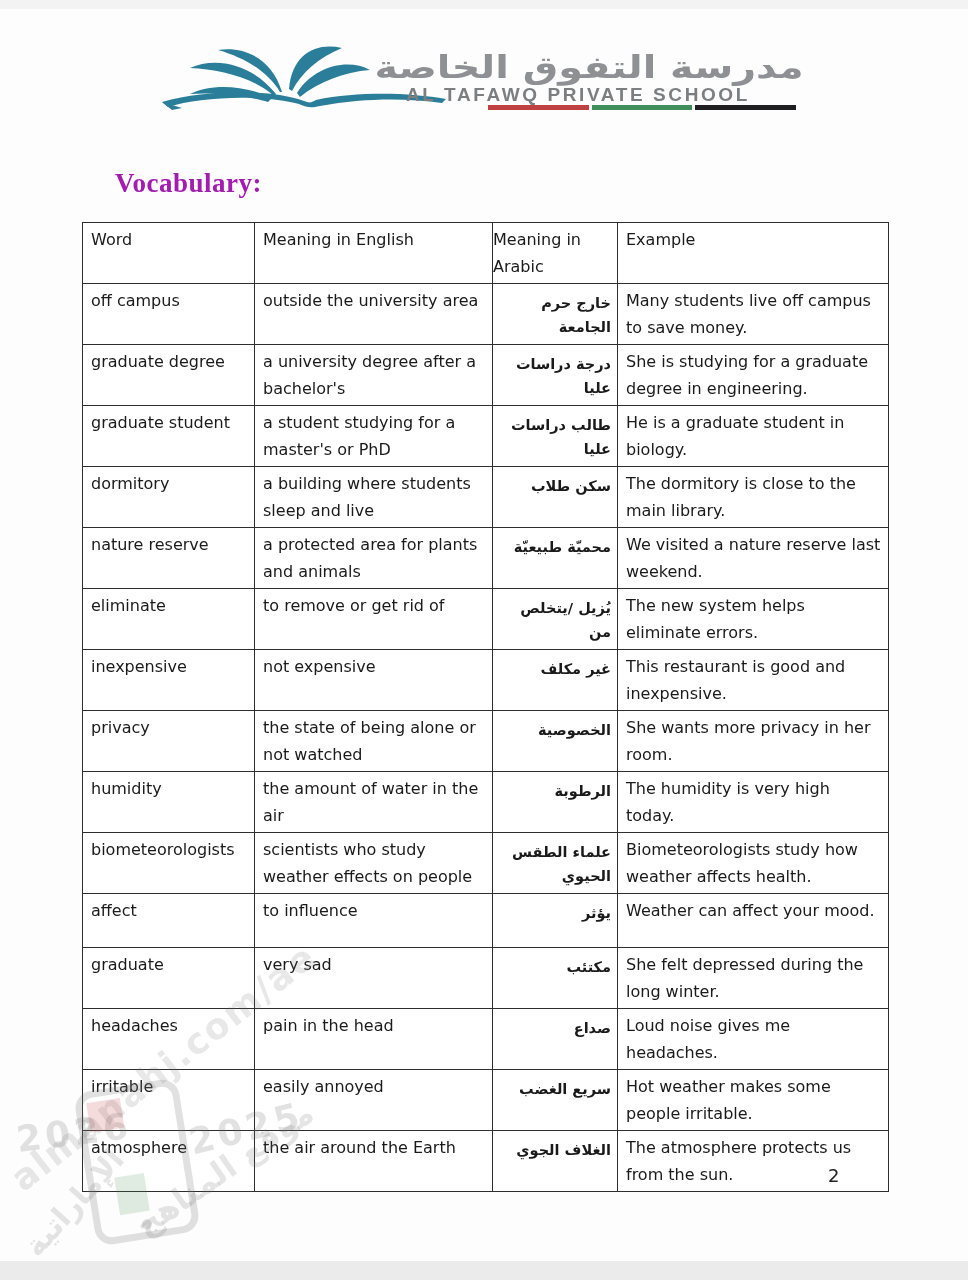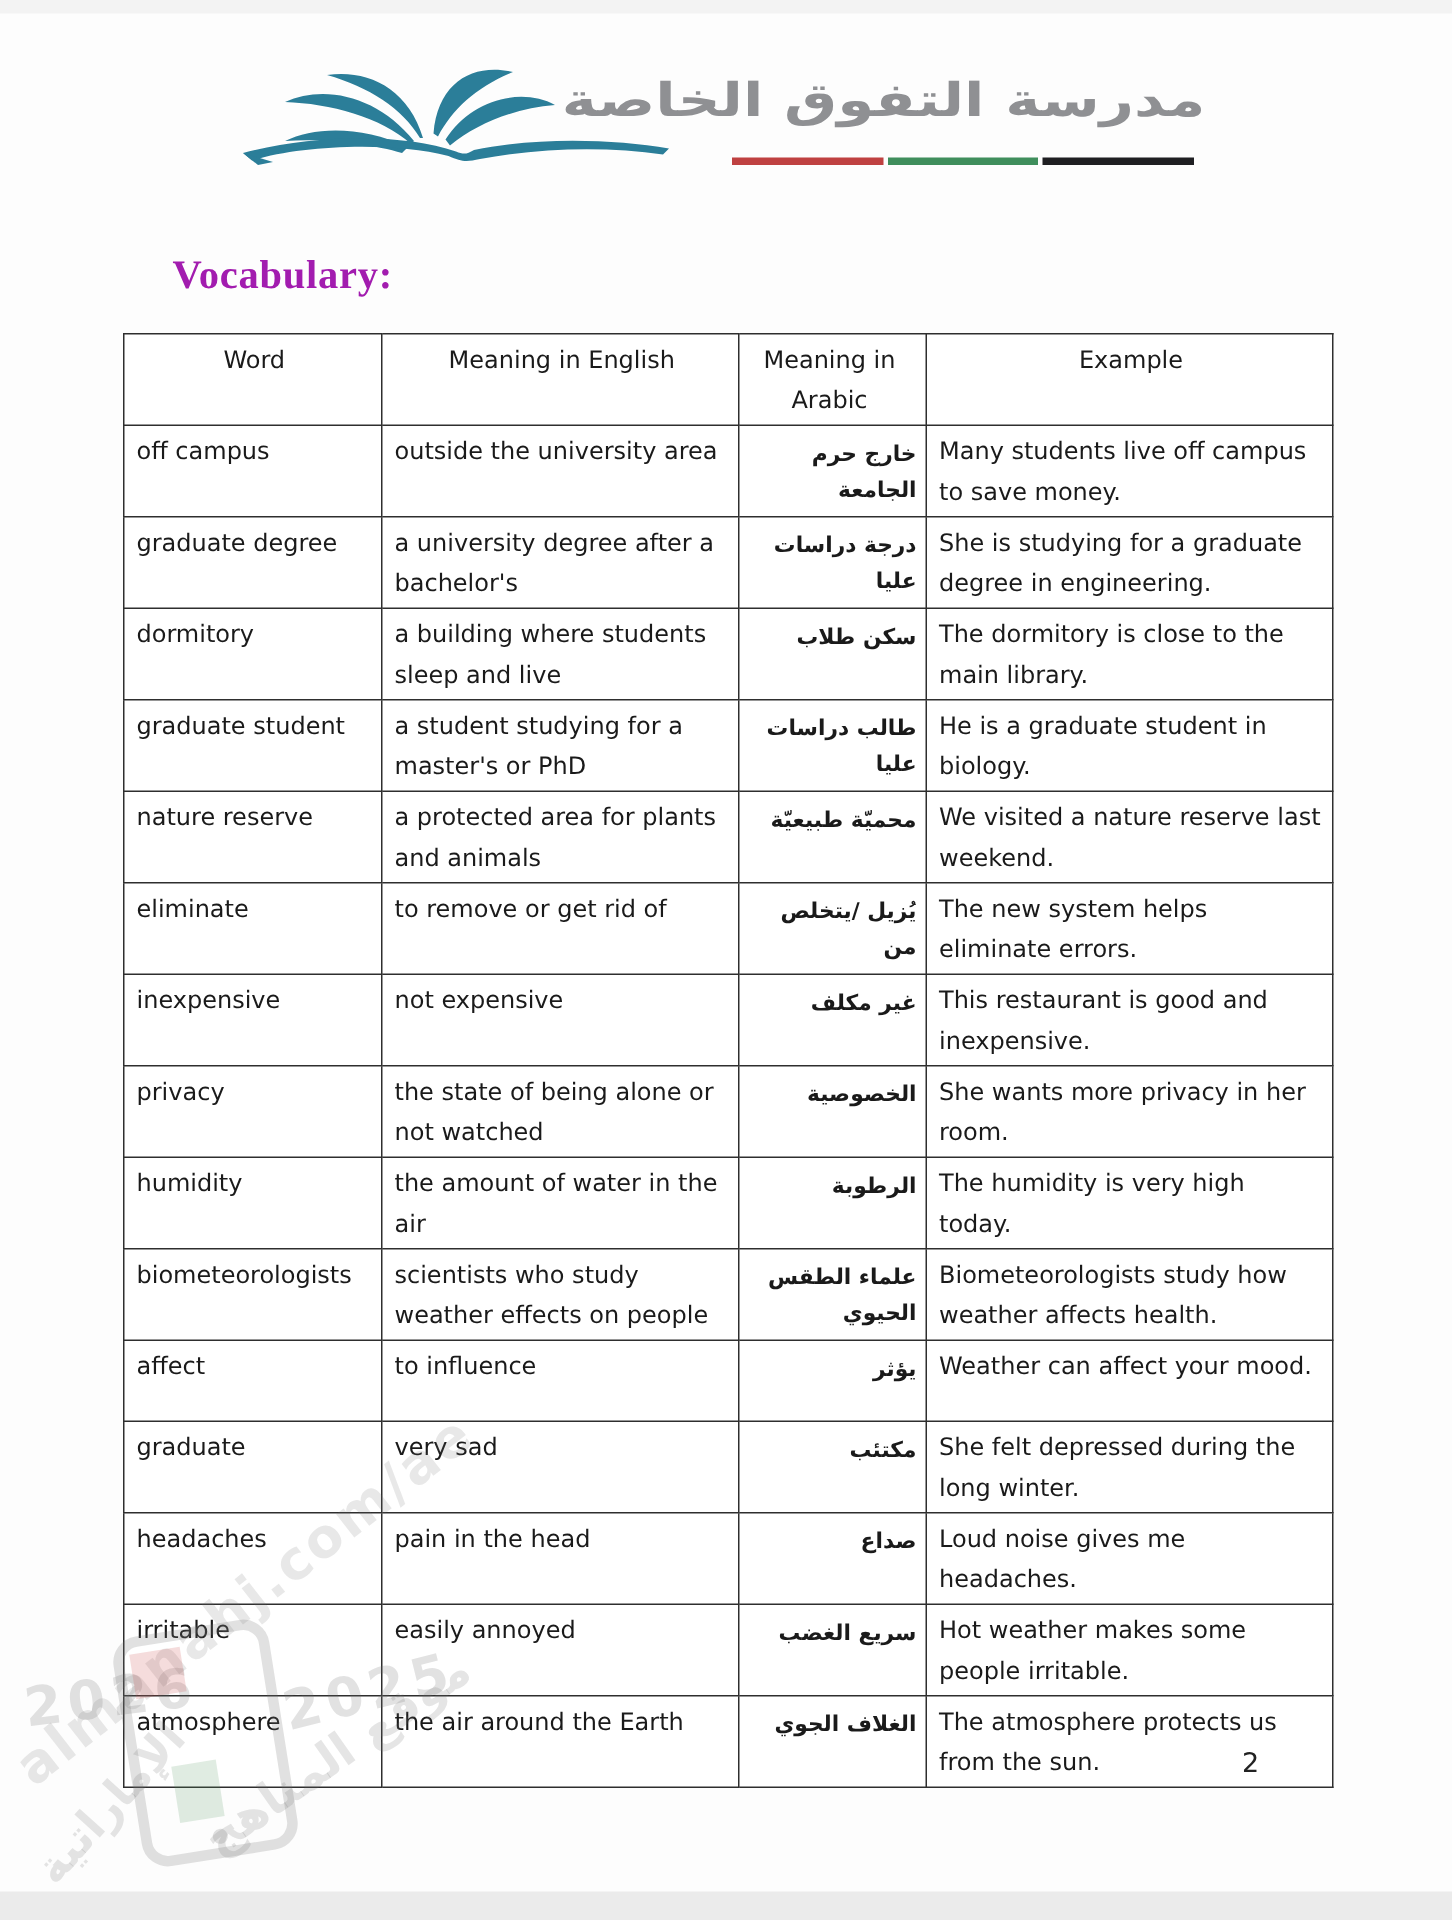--- a/index.html
+++ b/index.html
@@ -46,21 +46,21 @@
   }
   .vocab-table col.c1{width:172px;}
   .vocab-table col.c2{width:238px;}
   .vocab-table col.c3{width:125px;}
   .vocab-table col.c4{width:271px;}
   .vocab-table th,.vocab-table td{
     border:1.6px solid #2e2e2e;vertical-align:top;
     padding:3px 6px 3px 8px;font-weight:normal;text-align:left;
     height:54px;box-sizing:border-box;overflow:hidden;
   }
-  .vocab-table thead th{height:55px;text-align:center;}
+  .vocab-table thead th{height:55px;}
   .vocab-table th.h-arabic{padding-left:0;padding-right:4px;}
   .vocab-table td.c-ar{
     text-align:right;direction:rtl;font-size:14.5px;font-weight:bold;
     padding-top:7px;line-height:24px;
   }
 
   
   .page-number{position:absolute;left:828px;top:1165px;font-size:18px;color:#222;}
 
   
@@ -85,20 +85,21 @@
       <path d="M124 50 C 114 16 86 4 60 8 C 88 16 110 30 122 50 Z"></path>
       <path d="M131 47 C 134 12 158 0 184 6 C 160 16 144 30 134 49 Z"></path>
       <path d="M139 51 C 156 24 190 16 212 28 C 186 30 160 40 142 55 Z"></path>
       <path d="M114 56 C 84 42 52 42 32 52 C 58 50 90 54 110 60 Z"></path>
 
       <path d="M4 60 C 52 47 112 47 146 59 C 151 61 153 61 158 58 C 202 49 252 51 288 57 L 284 61 C 248 56 206 56 162 64 C 153 66 150 66 141 62 C 102 52 42 55 10 65 Z"></path>
       <path d="M4 60 L 24 66 L 14 68 Z"></path>
     </g>
   </svg>
   <div class="arabic-name">مدرسة التفوق الخاصة</div>
+  <div class="english-name">AL TAFAWQ PRIVATE SCHOOL</div>
   <div class="flag-bar">
     <span style="background:#bf4141;"></span>
     <span style="background:#3f8e5c;"></span>
     <span style="background:#1f1f22;"></span>
   </div>
 </header>
 
 <h1 class="section-title">Vocabulary:</h1>
 
 <table class="vocab-table">
@@ -125,31 +126,31 @@
   </tr>
 
   <tr>
     <td class="c-word">graduate degree</td>
     <td class="c-eng">a university degree after a bachelor's</td>
     <td class="c-ar">درجة دراسات عليا</td>
     <td class="c-ex">She is studying for a graduate degree in engineering.</td>
   </tr>
 
   <tr>
+    <td class="c-word">graduate student</td>
+    <td class="c-eng">a student studying for a master's or PhD</td>
+    <td class="c-ar">طالب دراسات عليا</td>
+    <td class="c-ex">He is a graduate student in biology.</td>
+  </tr>
+
+  <tr>
     <td class="c-word">dormitory</td>
     <td class="c-eng">a building where students sleep and live</td>
     <td class="c-ar">سكن طلاب</td>
     <td class="c-ex">The dormitory is close to the main library.</td>
-  </tr>
-
-  <tr>
-    <td class="c-word">graduate student</td>
-    <td class="c-eng">a student studying for a master's or PhD</td>
-    <td class="c-ar">طالب دراسات عليا</td>
-    <td class="c-ex">He is a graduate student in biology.</td>
   </tr>
 
   <tr>
     <td class="c-word">nature reserve</td>
     <td class="c-eng">a protected area for plants and animals</td>
     <td class="c-ar">محميّة طبيعيّة</td>
     <td class="c-ex">We visited a nature reserve last weekend.</td>
   </tr>
 
   <tr>

